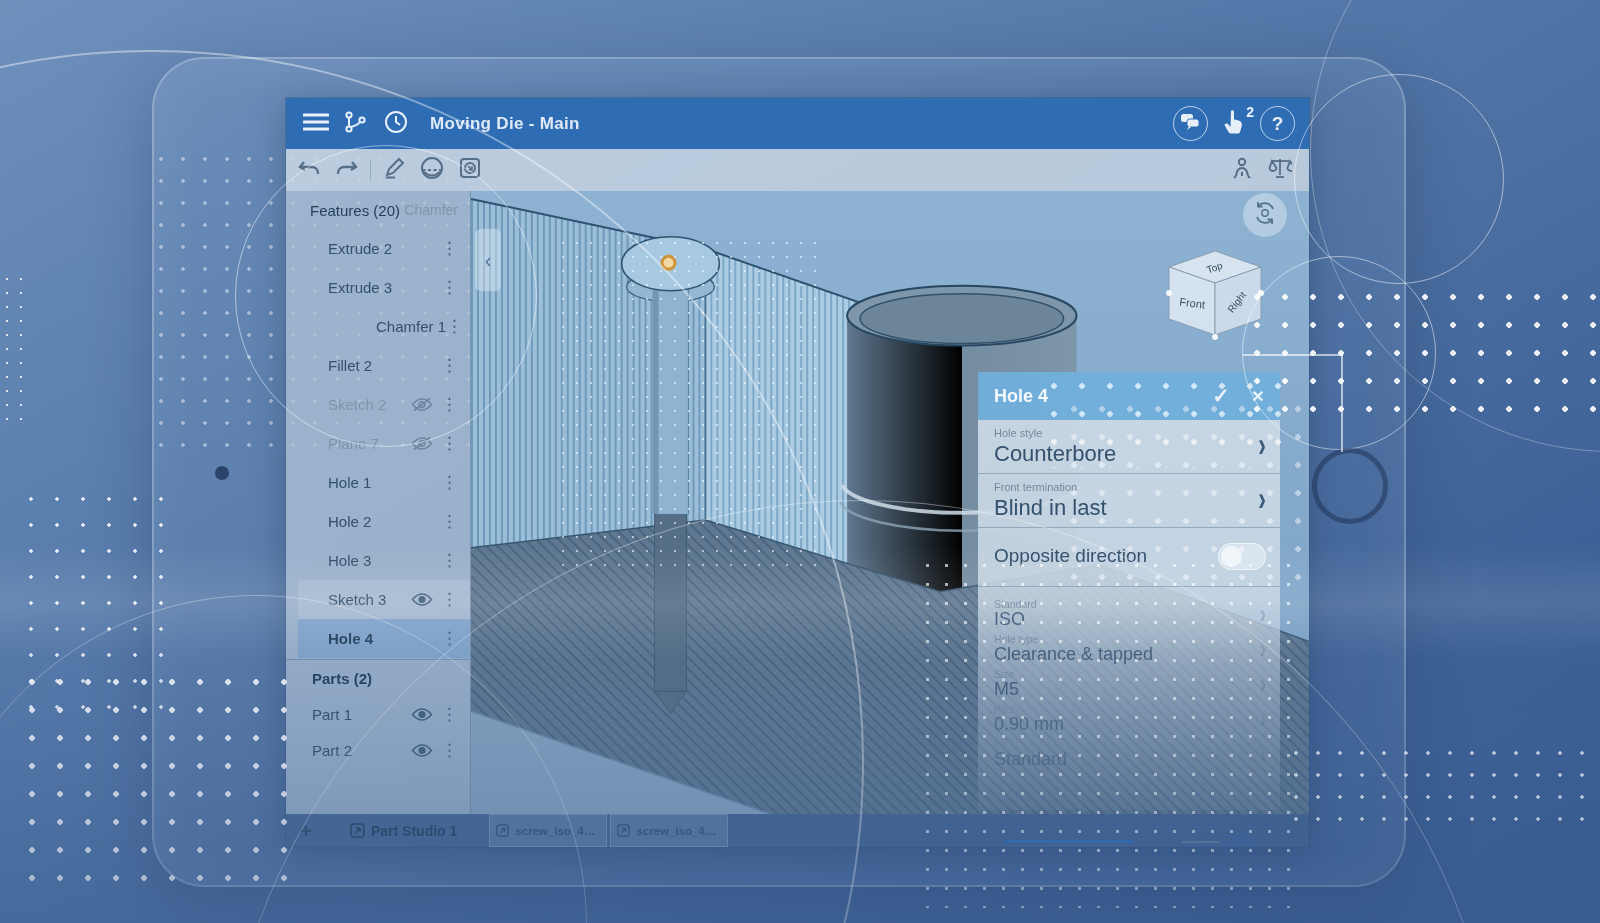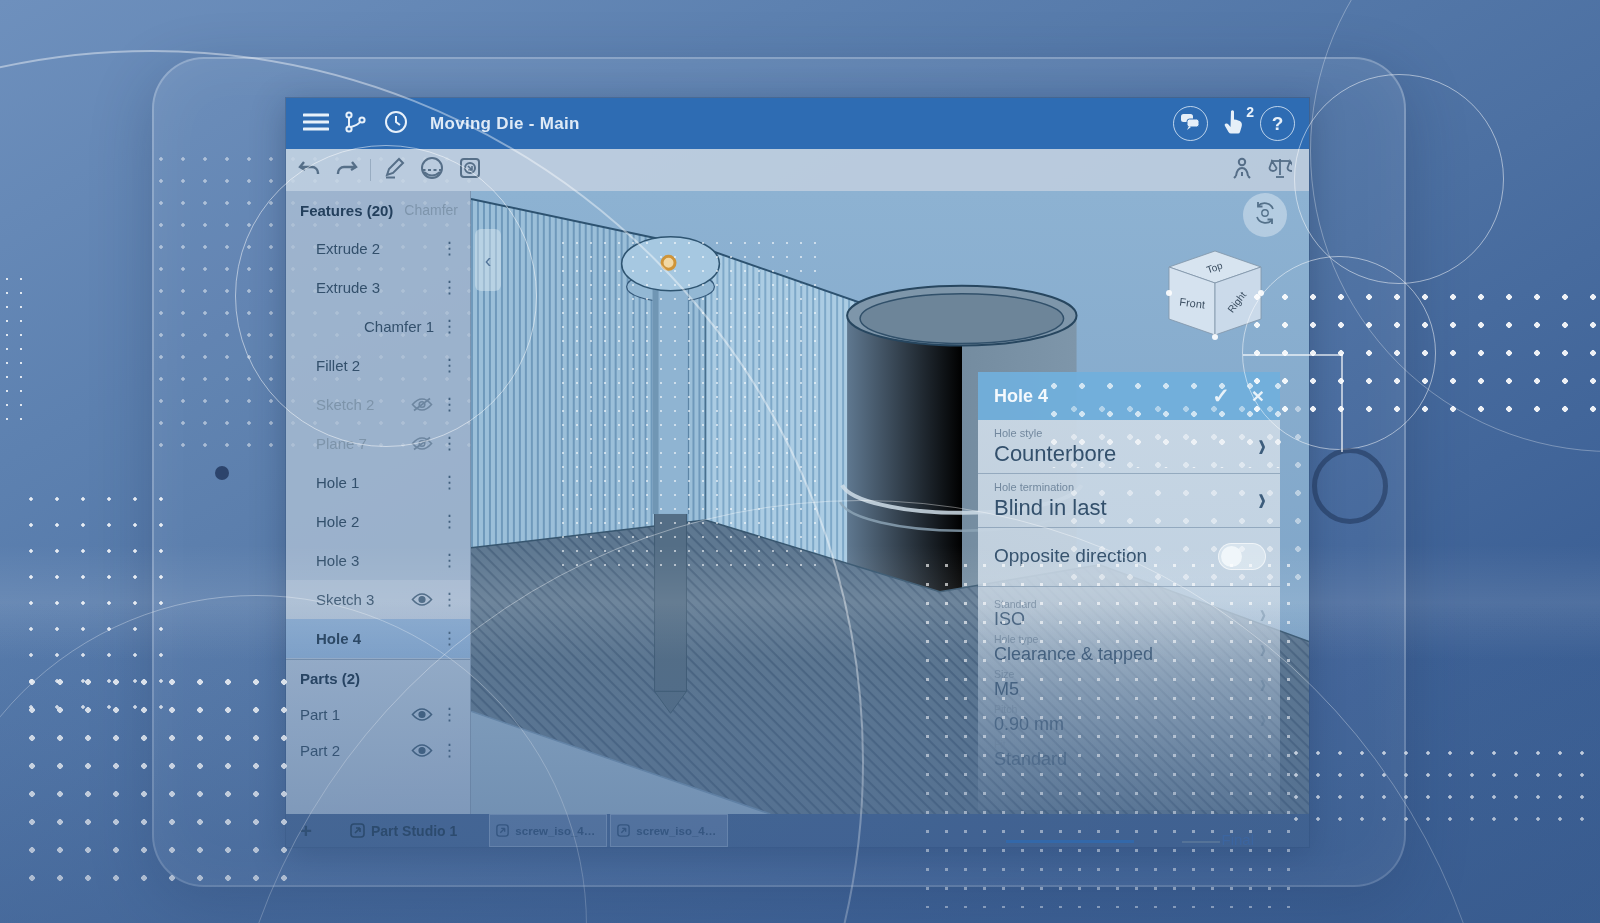--- a/index.html
+++ b/index.html
@@ -30,23 +30,23 @@
   .hand-btn{position:relative;width:36px;height:36px;display:flex;align-items:center;justify-content:center;color:#e6eff8;}
   .hand-badge{position:absolute;top:-2px;right:-2px;font-size:14px;font-weight:600;color:#eaf2fa;}
   .help{font-size:19px;font-weight:700;}
   .toolbar{position:absolute;left:0;top:51px;right:0;height:42px;background:rgba(198,213,228,0.88);display:flex;align-items:center;color:#455f7a;}
   .tool{width:38px;height:30px;display:flex;align-items:center;justify-content:center;opacity:.85;}
   .tool-sep{width:1px;height:22px;background:rgba(90,115,140,0.35);margin:0 4px;}
   .toolbar .spacer{flex:1;}
   
   .sidebar{position:absolute;left:0;top:93px;width:185px;bottom:33px;background:rgba(173,192,213,0.78);border-right:1px solid rgba(60,90,120,0.35);box-sizing:border-box;}
   .sb-header{position:absolute;left:0;top:0;right:0;height:38px;display:flex;align-items:center;}
-  .sb-header .h-label{font-size:15px;font-weight:700;color:#24405d;margin-left:14px;}
+  .sb-header .h-label{font-size:15px;font-weight:400;color:#24405d;margin-left:24px;}
   .sb-header .reorder{margin-left:auto;margin-right:12px;font-size:14px;color:#7e95ac;}
-  .row{position:absolute;left:0;right:0;height:39px;display:flex;align-items:center;}
+  .row{position:absolute;left:12px;right:0;height:39px;display:flex;align-items:center;}
   .row .lbl{font-size:15px;color:#33506c;margin-left:30px;white-space:nowrap;}
   .row.dim .lbl{color:#7d94aa;}
   .row.sel{background:rgba(104,152,204,0.48);}
   .row.sel .lbl{font-weight:700;color:#24415e;}
   .row.lite{background:rgba(255,255,255,0.12);}
   .row .eye{margin-left:auto;margin-right:8px;color:#41607e;display:flex;}
   .row .kebab{margin-left:auto;margin-right:12px;font-size:17px;color:#41607e;letter-spacing:0;}
   .row .eye + .kebab{margin-left:0;}
   .parts-div{position:absolute;left:0;right:0;height:1px;background:rgba(70,100,130,0.4);}
   .ph-label{font-size:15px;font-weight:700;color:#24405d;margin-left:14px;}
@@ -455,21 +455,21 @@
       </div>
     </div>
     <div class="dlg-body">
       <div class="field" style="top:0;">
         <span class="flabel">Hole style</span>
         <span class="fvalue">Counterbore</span>
         <span class="chev">›</span>
       </div>
       <div class="dlg-sep" style="top:53px;"></div>
       <div class="field" style="top:54px;">
-        <span class="flabel">Hole termination</span>
+        <span class="flabel">Front termination</span>
         <span class="fvalue">Blind in last</span>
         <span class="chev">›</span>
       </div>
       <div class="dlg-sep" style="top:107px;"></div>
       <div class="toggle-row" style="top:108px;">
         <span class="tlabel">Opposite direction</span>
         <div class="switch">
           <div class="knob"></div>
         </div>
       </div>

